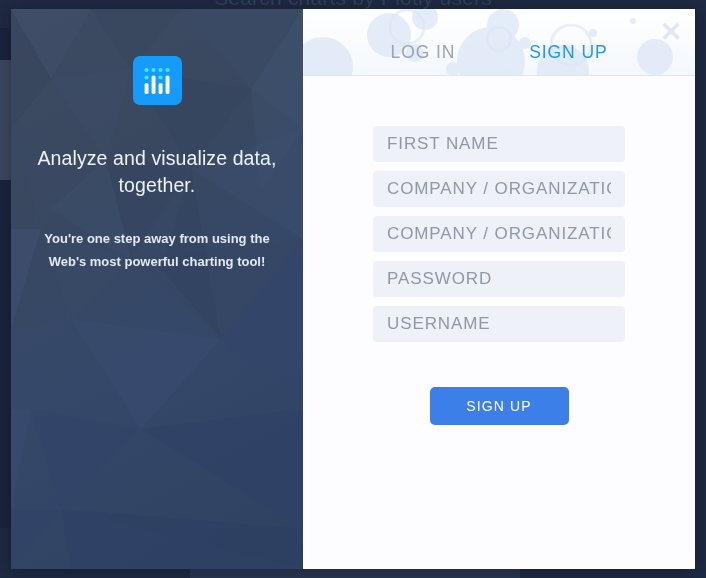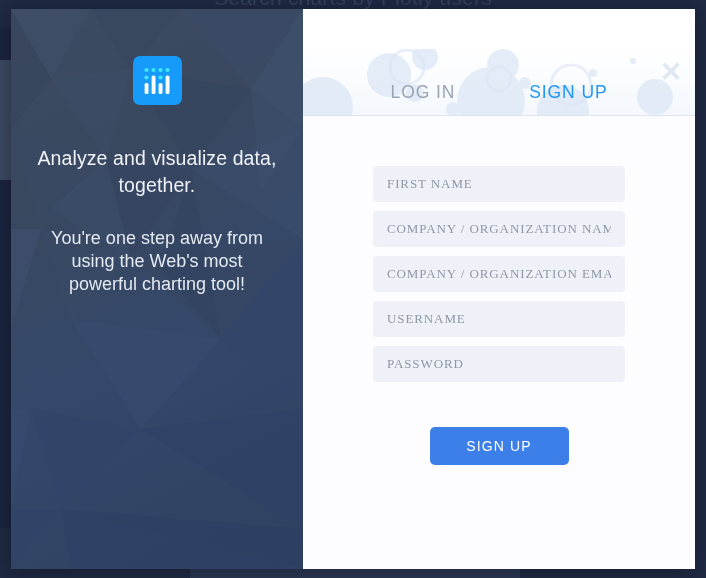--- a/index.html
+++ b/index.html
@@ -98,35 +98,34 @@
     margin-top: 40px;
     font-size: 19.5px;
     line-height: 27px;
     font-weight: 400;
     color: #eef2f7;
     letter-spacing: .1px;
     padding: 0 22px;
   }
   #hero-sub {
     margin-top: 28px;
-    font-size: 18px;
+    font-size: 13px;
     line-height: 23px;
-    font-weight: 400;
+    font-weight: 700;
     color: #e3e9f1;
     padding: 0 24px;
   }
 
   
   #panel {
     position: relative;
     flex: 1 1 auto;
     background: #fdfdff;
     display: flex;
     flex-direction: column;
-    margin-top: 40px;
   }
 
   #panel-header {
     position: relative;
     height: 67px;
     flex: 0 0 67px;
     background: linear-gradient(180deg, #ffffff 0%, #f4f8fd 100%);
     border-bottom: 1px solid #dfe6f0;
     overflow: hidden;
   }
@@ -185,22 +184,22 @@
     margin-bottom: 9px;
   }
   .field input {
     display: block;
     width: 100%;
     height: 36px;
     background: #eef1f7;
     border: none;
     border-radius: 4px;
     padding: 0 14px;
-    font-family: Liberation Serif, serif;
-    font-size: 13px;
+    font-family: Liberation Sans, sans-serif;
+    font-size: 17px;
     letter-spacing: .9px;
     color: #4b5563;
     outline: none;
   }
   .field input::placeholder {
     color: #8f98a6;
     letter-spacing: .9px;
   }
   .field.select .caret {
     position: absolute;
@@ -340,25 +339,25 @@
       <div class="field">
         <input type="text" placeholder="COMPANY / ORGANIZATION NAME" style="">
       </div>
 
 
       <div class="field">
         <input type="text" placeholder="COMPANY / ORGANIZATION EMAIL" style="">
       </div>
 
       <div class="field">
+        <input type="text" placeholder="PASSWORD" style="">
+      </div>
+
+      <div class="field">
         <input type="text" placeholder="USERNAME" style="">
-      </div>
-
-      <div class="field">
-        <input type="text" placeholder="PASSWORD" style="">
       </div>
 
       <div id="submit-wrap">
         <button id="submit-btn">SIGN UP</button>
       </div>
     </div>
   </div>
 </div>
 
 </body></html>

